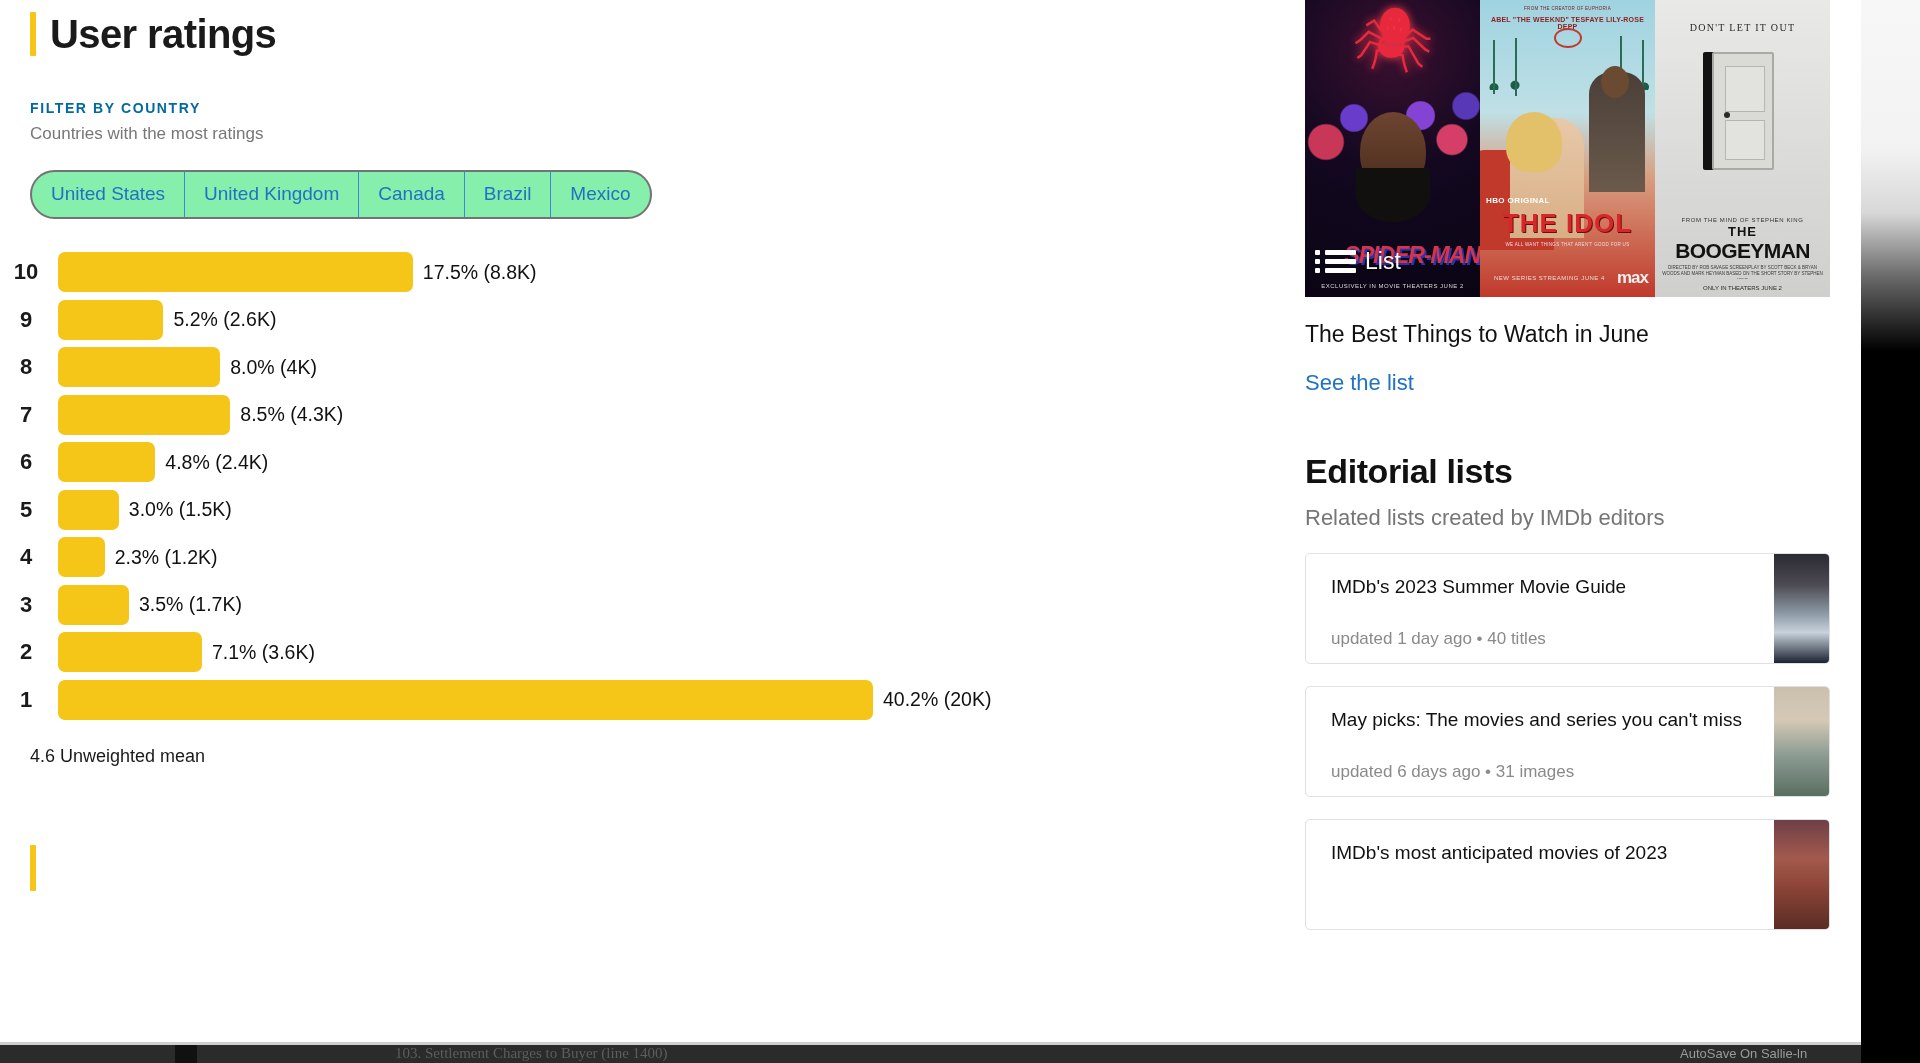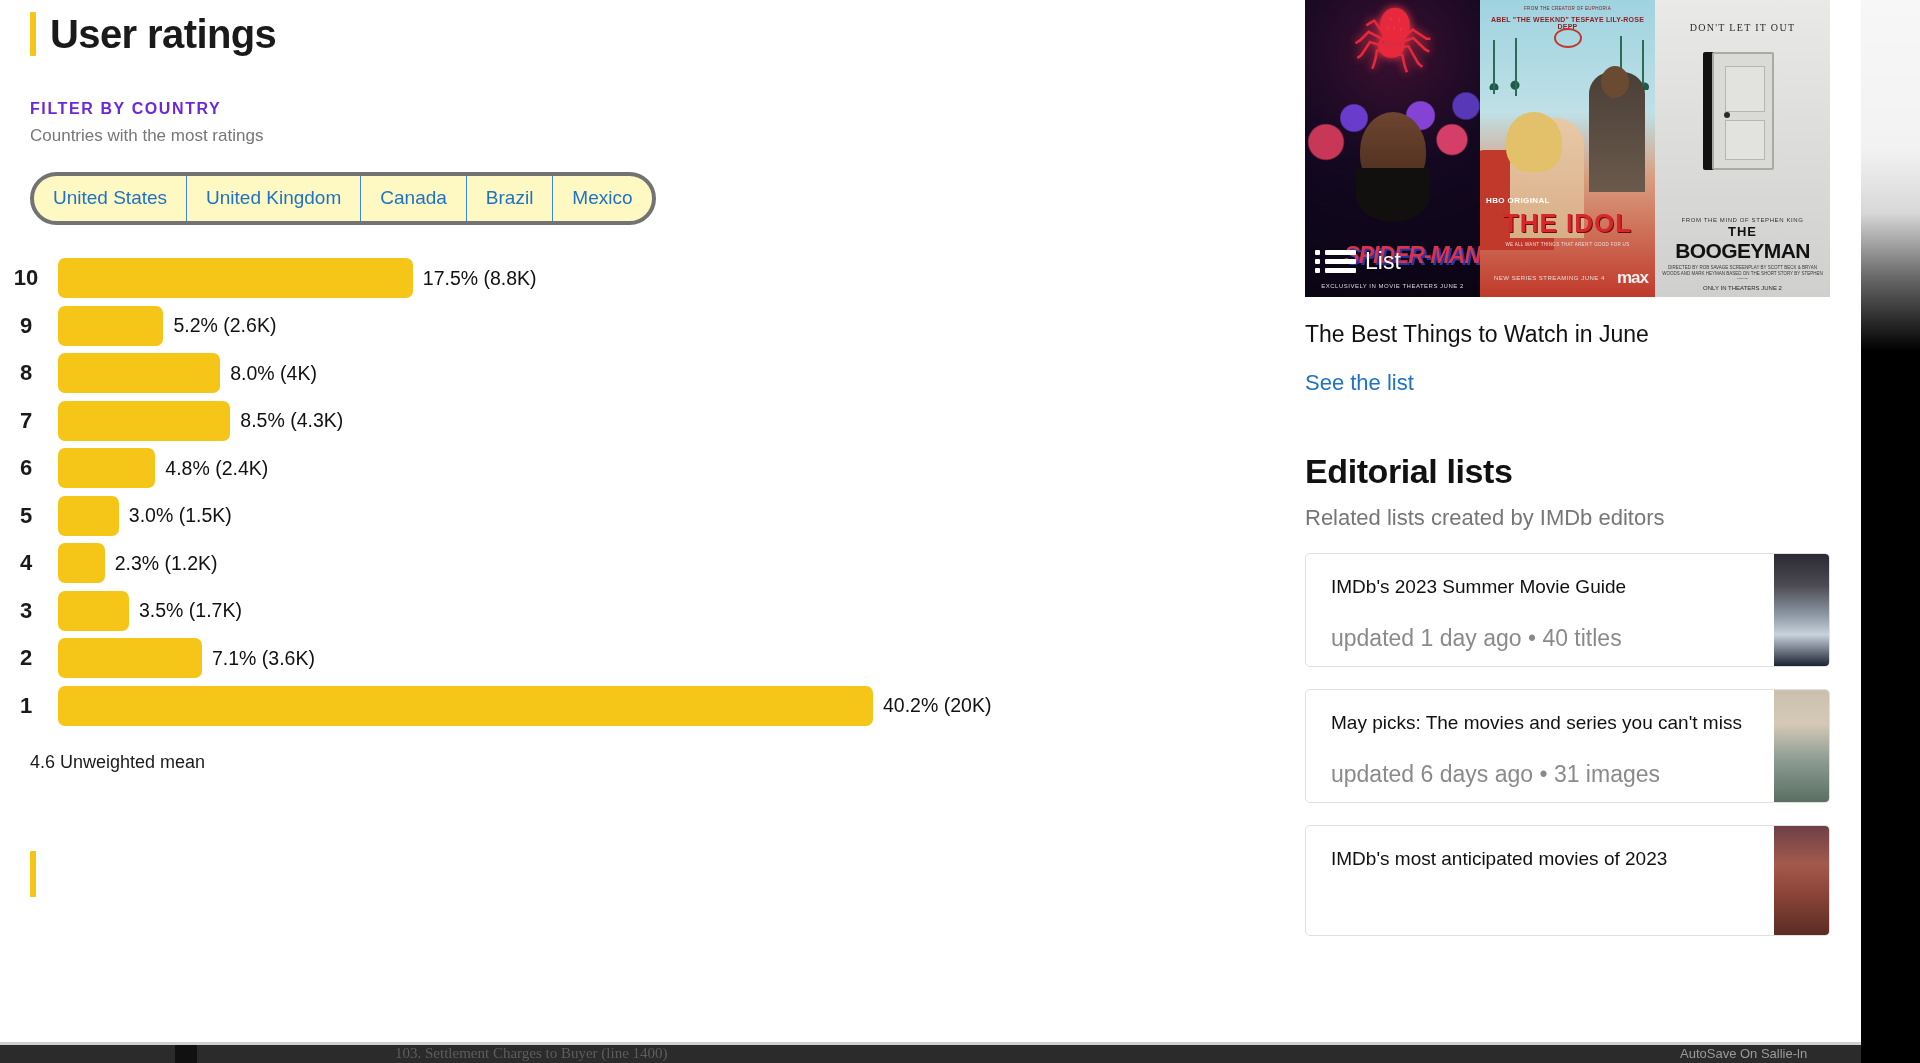--- a/index.html
+++ b/index.html
@@ -57,30 +57,30 @@
     padding-left:30px; padding-top:12px;
   }
   .accent-bar { width:6px; height:44px; background:#f5c518; border-radius:1px; flex:none; }
   .section-title {
     font-size:40px; font-weight:bold; color:#1a1a1a;
     letter-spacing:-0.6px; line-height:1.05;
   }
 
   .filter-label {
     margin:44px 0 0 30px;
-    font-size:16px; font-weight:bold; letter-spacing:1.6px;
-    color:#6d28d9; text-transform:uppercase;
+    font-size:14px; font-weight:bold; letter-spacing:1.6px;
+    color:#0369a1; text-transform:uppercase;
   }
   .filter-sub {
     margin:8px 0 0 30px; font-size:17px; color:#777777;
   }
 
   .country-group {
     margin:26px 0 0 30px; display:inline-flex;
-    border:4px solid #737373; border-radius:999px; overflow:hidden; background:#fef9c3;
+    border:2px solid #737373; border-radius:999px; overflow:hidden; background:#86efac;
   }
   .country-btn {
     padding:8px 19px; font-size:19px; color:#1f72c4;
     background:transparent; border:none; cursor:pointer;
     border-right:1px solid #3f85d8; white-space:nowrap;
     font-family:"Liberation Sans", sans-serif; line-height:1.5;
   }
   .country-btn:last-child { border-right:none; }
 
   
@@ -275,21 +275,21 @@
   .ed-sub { margin-top:14px; font-size:22px; color:#767676; }
 
   .ed-card {
     margin-top:22px; width:525px; height:auto; min-height:111px;
     border:1px solid #e0e0e0; border-radius:5px; background:#fff;
     display:flex; justify-content:space-between; overflow:hidden;
     cursor:pointer; position:relative;
   }
   .ed-card-body { padding:20px 12px 14px 25px; flex:1 1 auto; display:flex; flex-direction:column; justify-content:space-between; }
   .ed-card-title { font-size:19px; color:#111; line-height:1.32; font-weight:normal; }
-  .ed-card-meta { font-size:23px; color:#8a8a8a; margin-top:26px; }
+  .ed-card-meta { font-size:17px; color:#8a8a8a; margin-top:26px; }
   .ed-thumb { width:55px; flex:none; align-self:stretch; }
   .t1 { background:
       linear-gradient(#2a2a33 0%, #4c4a52 28%, #8e9aa6 55%, #c7d2dc 72%, #1b2230 100%); }
   .t2 { background:
       linear-gradient(#cbbfae 0%, #d5c9b6 30%, #8a9a92 64%, #5a6f60 100%); }
   .t3 { background:
       linear-gradient(#6e3f46 0%, #a35a4d 35%, #8b4437 62%, #5a2c24 100%); }
 </style>
 </head>
 <body>

